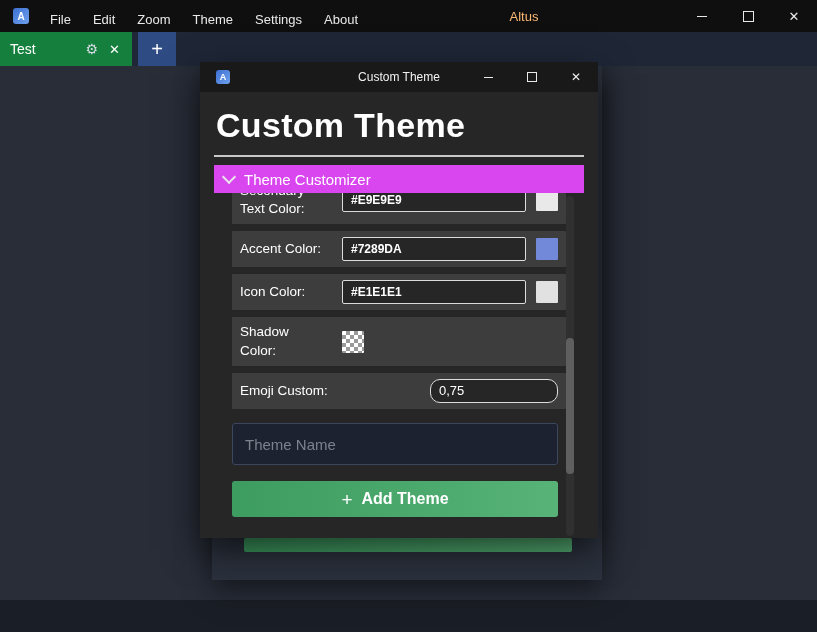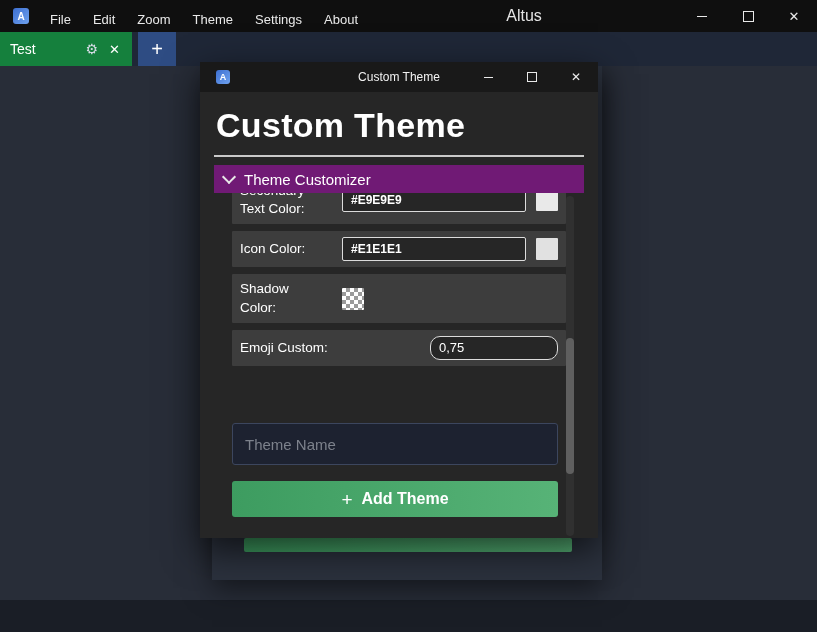--- a/index.html
+++ b/index.html
@@ -17,21 +17,21 @@
     color:#e9e9e9; font-size:13px; z-index:5;
   }
   .app-logo {
     width:16px; height:16px; margin:0 10px 0 13px; border-radius:3px;
     background:linear-gradient(135deg,#3d6fd1,#6fa2ef);
     color:#fff; font-size:10px; font-weight:bold;
     display:flex; align-items:center; justify-content:center;
   }
   .menu { display:flex; height:32px; }
   .menu-item { padding:4px 11px; line-height:32px; cursor:default; }
-  .titlebar-title-wrap { flex:1; text-align:center; font-size:16px; color:#e5e5e5; }
+  .titlebar-title-wrap { flex:1; text-align:center; font-size:13px; color:#fdba74; }
   .win-controls { display:flex; height:32px; }
   .win-btn { width:46px; height:32px; display:flex; align-items:center; justify-content:center; color:#e9e9e9; font-size:13px; }
   .icon-minus { width:10px; height:1px; background:#e9e9e9; display:inline-block; }
   .icon-box { width:9px; height:9px; border:1px solid #e9e9e9; display:inline-block; }
 
   
   .tabbar {
     position:absolute; top:32px; left:0; right:0; height:34px;
     background:#1f2737; display:flex; align-items:stretch; z-index:5;
   }
@@ -82,21 +82,21 @@
   .dlg-btn .icon-minus { width:9px; }
   .dlg-btn .icon-box { width:8px; height:8px; }
 
   .dlg-body { padding:0 14px; position:relative; }
   .dlg-h1 {
     margin:14px 0 0 2px; font-size:34px; font-weight:700; letter-spacing:0.3px; color:#ffffff;
   }
   .dlg-hr { height:2px; background:#c9c9c9; margin-top:10px; }
 
   .section-header {
-    margin-top:8px; height:28px; background:#701a75;
+    margin-top:8px; height:28px; background:#d946ef;
     display:flex; align-items:center; gap:10px; padding-left:10px;
     font-size:15px; color:#fff;
   }
   .chevron {
     width:8px; height:8px; border-left:2px solid #e8e8e8; border-bottom:2px solid #e8e8e8;
     transform:rotate(-45deg); margin-top:-5px;
   }
 
   
   .rows { margin:0 18px; height:216px; overflow:hidden; }
@@ -224,20 +224,25 @@
     </div>
 
     <div class="rows">
 
       <div class="row wrap">
         <div class="row-label">Secondary Text Color:</div>
         <input class="row-input" type="text" value="#E9E9E9" style="">
         <div class="swatch" style="background: rgb(233, 233, 233);"></div>
       </div>
 
+      <div class="row">
+        <div class="row-label">Accent Color:</div>
+        <input class="row-input" type="text" value="#7289DA" style="">
+        <div class="swatch" style="background: rgb(114, 137, 218);"></div>
+      </div>
 
       <div class="row">
         <div class="row-label">Icon Color:</div>
         <input class="row-input" type="text" value="#E1E1E1" style="">
         <div class="swatch" style="background: rgb(225, 225, 225);"></div>
       </div>
 
       <div class="row wrap">
         <div class="row-label">Shadow Color:</div>
         <div class="swatch swatch-checker"></div>

